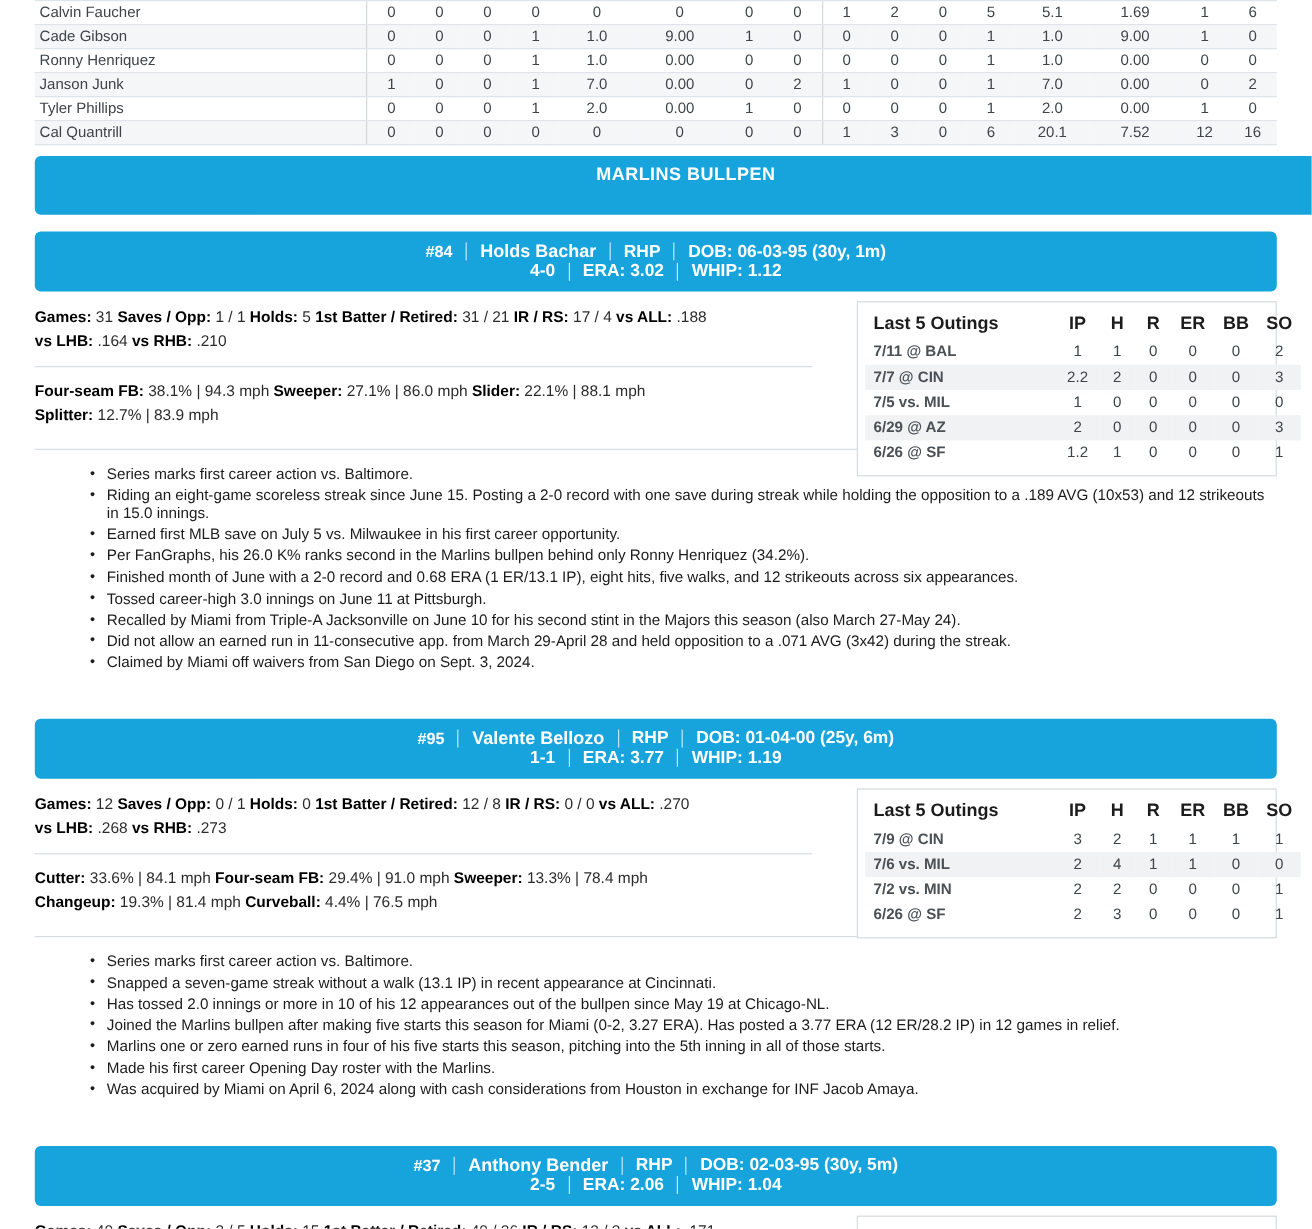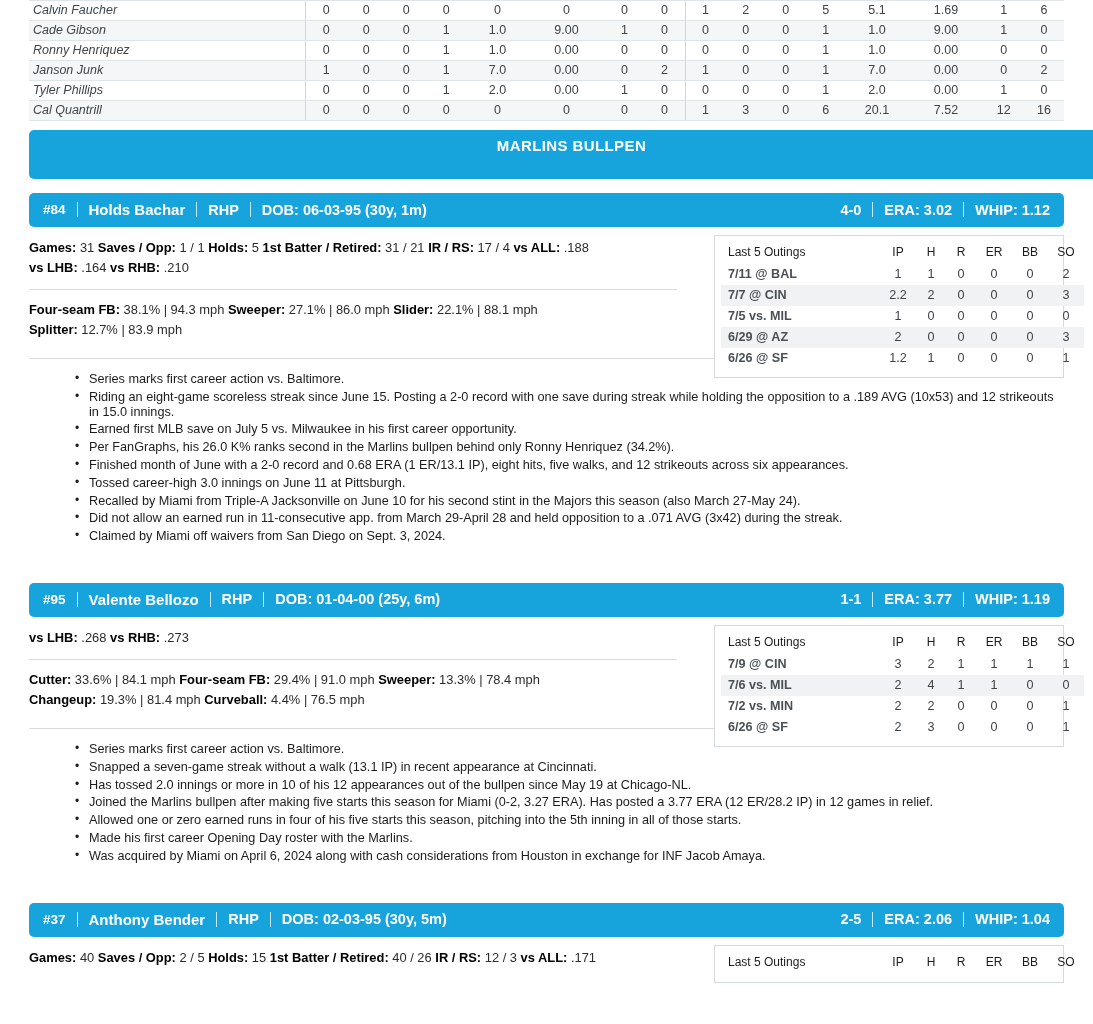--- a/index.html
+++ b/index.html
@@ -15,39 +15,39 @@
   
   .toptable{width:1035px;margin:0 0 0 29px;border-collapse:collapse;table-layout:fixed;}
   .toptable td{
     font-size:12.5px;color:#3f4448;padding:2px 0 3px 0;height:13px;
     border-top:1px solid #dfe4e8;border-bottom:1px solid #dfe4e8;
     text-align:center;white-space:nowrap;
   }
   .toptable td.nm{text-align:left;padding-left:4px;}
   .toptable tr.alt td{background:#f4f6f8;}
   .toptable td.sep-l{border-left:1px solid #cfd6dc;}
-  .colname{width:244px;font-style:italic;}
+  .colname{width:244px;}
   .c-n{width:36px;}
   .c-ip{width:56px;}
   .c-era{width:68px;}
 
   
   .banner{
     width:1085px;margin:9px 0 0 29px;box-sizing:border-box;
     background:#17a4dc;border-radius:5px;color:#ffffff;
     font-size:15px;font-weight:bold;letter-spacing:.4px;
     text-align:center;padding:7px 0 25px 0;
   }
 
   
   .phead{
     width:1035px;margin:14px 0 0 29px;box-sizing:border-box;
     background:#17a4dc;border-radius:5px;color:#ffffff;
     display:flex;align-items:center;justify-content:space-between;
-    padding:8px 14px 9px 14px;font-size:14.5px;font-weight:bold;
+    padding:8px 14px 9px 14px;font-size:14.5px;font-weight:bold;flex-direction:column;
   }
   .phead .left,.phead .right{display:flex;align-items:center;}
   .phead .pipe{
     display:inline-block;width:1px;height:15px;background:rgba(255,255,255,.75);
     margin:0 11px;
   }
   .phead .num{font-size:13.5px;}
   .phead .pname{font-size:15px;}
 
   
@@ -57,21 +57,21 @@
   .statline b{color:#000;}
   .hr{height:1px;background:#d8dcdf;margin:11px 0 10px 0;width:648px;}
 
   
   .l5{
     position:absolute;right:0;top:8px;width:350px;
     border:1px solid #d5dade;background:#fff;box-sizing:border-box;padding:7px 6px 8px 6px;
   }
   .l5 table{width:100%;border-collapse:collapse;table-layout:fixed;}
   .l5 th{
-    font-size:12px;font-weight:normal;color:#1c1c1c;text-align:center;
+    font-size:15px;font-weight:bold;color:#1c1c1c;text-align:center;
     padding:2px 0 5px 0;
   }
   .l5 th.g{text-align:left;padding-left:7px;}
   .l5 td{
     font-size:12.6px;color:#3f4448;text-align:center;padding:3px 0 4px 0;
   }
   .l5 td.g{text-align:left;padding-left:7px;font-weight:bold;color:#4a5055;}
   .l5 tr.alt td{background:#f0f2f4;}
   .w-g{width:152px;}
   .w-ip{width:36px;}
@@ -336,20 +336,21 @@
         <div class="right">
           <span>1-1</span>
           <span class="pipe"></span>
           <span>ERA: 3.77</span>
           <span class="pipe"></span>
           <span>WHIP: 1.19</span>
         </div>
       </div>
       <div class="pbody">
         <div class="statcol">
+          <div class="statline"><b>Games:</b><span> 12 </span><b>Saves / Opp:</b><span> 0 / 1 </span><b>Holds:</b><span> 0 </span><b>1st Batter / Retired:</b><span> 12 / 8 </span><b>IR / RS:</b><span> 0 / 0 </span><b>vs ALL:</b><span> .270</span></div>
           <div class="statline"><b>vs LHB:</b><span> .268 </span><b>vs RHB:</b><span> .273</span></div>
           <div class="hr"></div>
           <div class="statline"><b>Cutter:</b><span> 33.6% | 84.1 mph </span><b>Four-seam FB:</b><span> 29.4% | 91.0 mph </span><b>Sweeper:</b><span> 13.3% | 78.4 mph</span></div>
           <div class="statline"><b>Changeup:</b><span> 19.3% | 81.4 mph </span><b>Curveball:</b><span> 4.4% | 76.5 mph</span></div>
         </div>
         <div class="l5">
           <table>
             <thead>
               <tr>
                 <th class="g w-g">Last 5 Outings</th>
@@ -402,21 +403,21 @@
           </table>
         </div>
       </div>
       <div class="spacer-sep"></div>
       <div class="bullets">
         <ul>
           <li>Series marks first career action vs. Baltimore.</li>
           <li>Snapped a seven-game streak without a walk (13.1 IP) in recent appearance at Cincinnati.</li>
           <li>Has tossed 2.0 innings or more in 10 of his 12 appearances out of the bullpen since May 19 at Chicago-NL.</li>
           <li>Joined the Marlins bullpen after making five starts this season for Miami (0-2, 3.27 ERA). Has posted a 3.77 ERA (12 ER/28.2 IP) in 12 games in relief.</li>
-          <li>Allowed one or zero earned runs in four of his five starts this season, pitching into the 5th inning in all of those starts.</li>
+          <li>Marlins one or zero earned runs in four of his five starts this season, pitching into the 5th inning in all of those starts.</li>
           <li>Made his first career Opening Day roster with the Marlins.</li>
           <li>Was acquired by Miami on April 6, 2024 along with cash considerations from Houston in exchange for INF Jacob Amaya.</li>
         </ul>
       </div>
       <div style="height: 22px;"></div>
       <div class="phead">
         <div class="left">
           <span class="num">#37</span>
           <span class="pipe"></span>
           <span class="pname">Anthony Bender</span>

